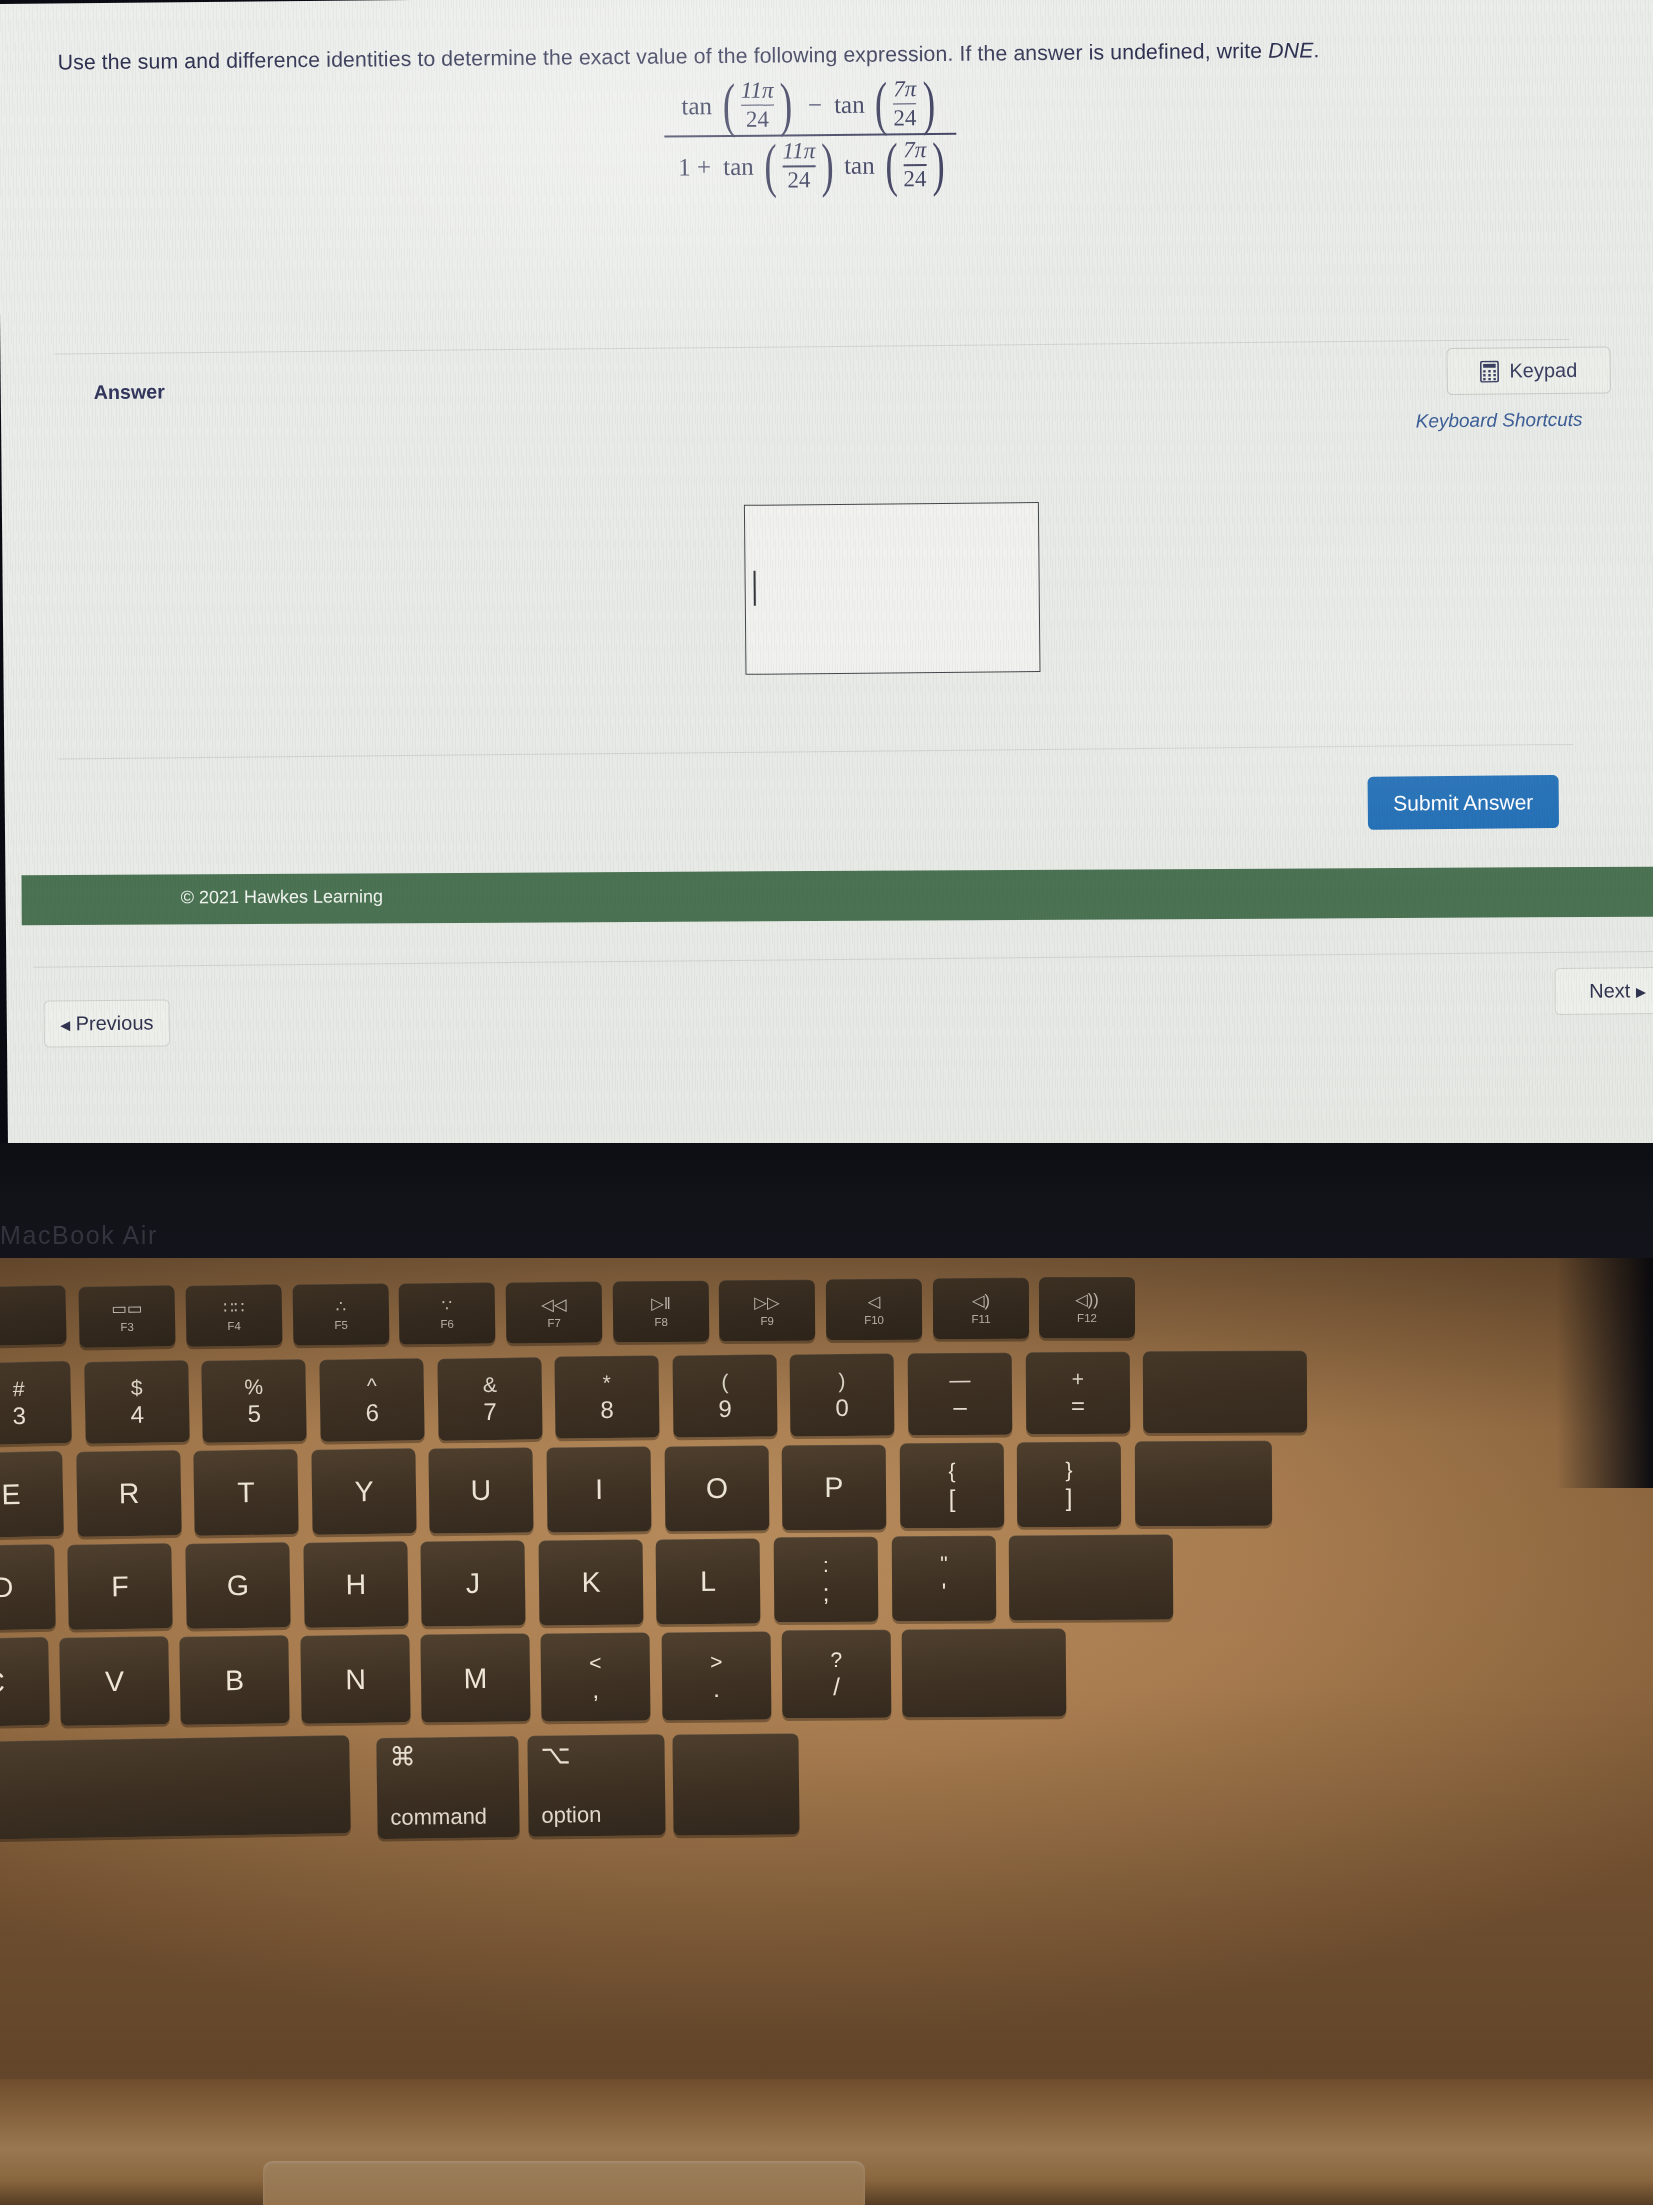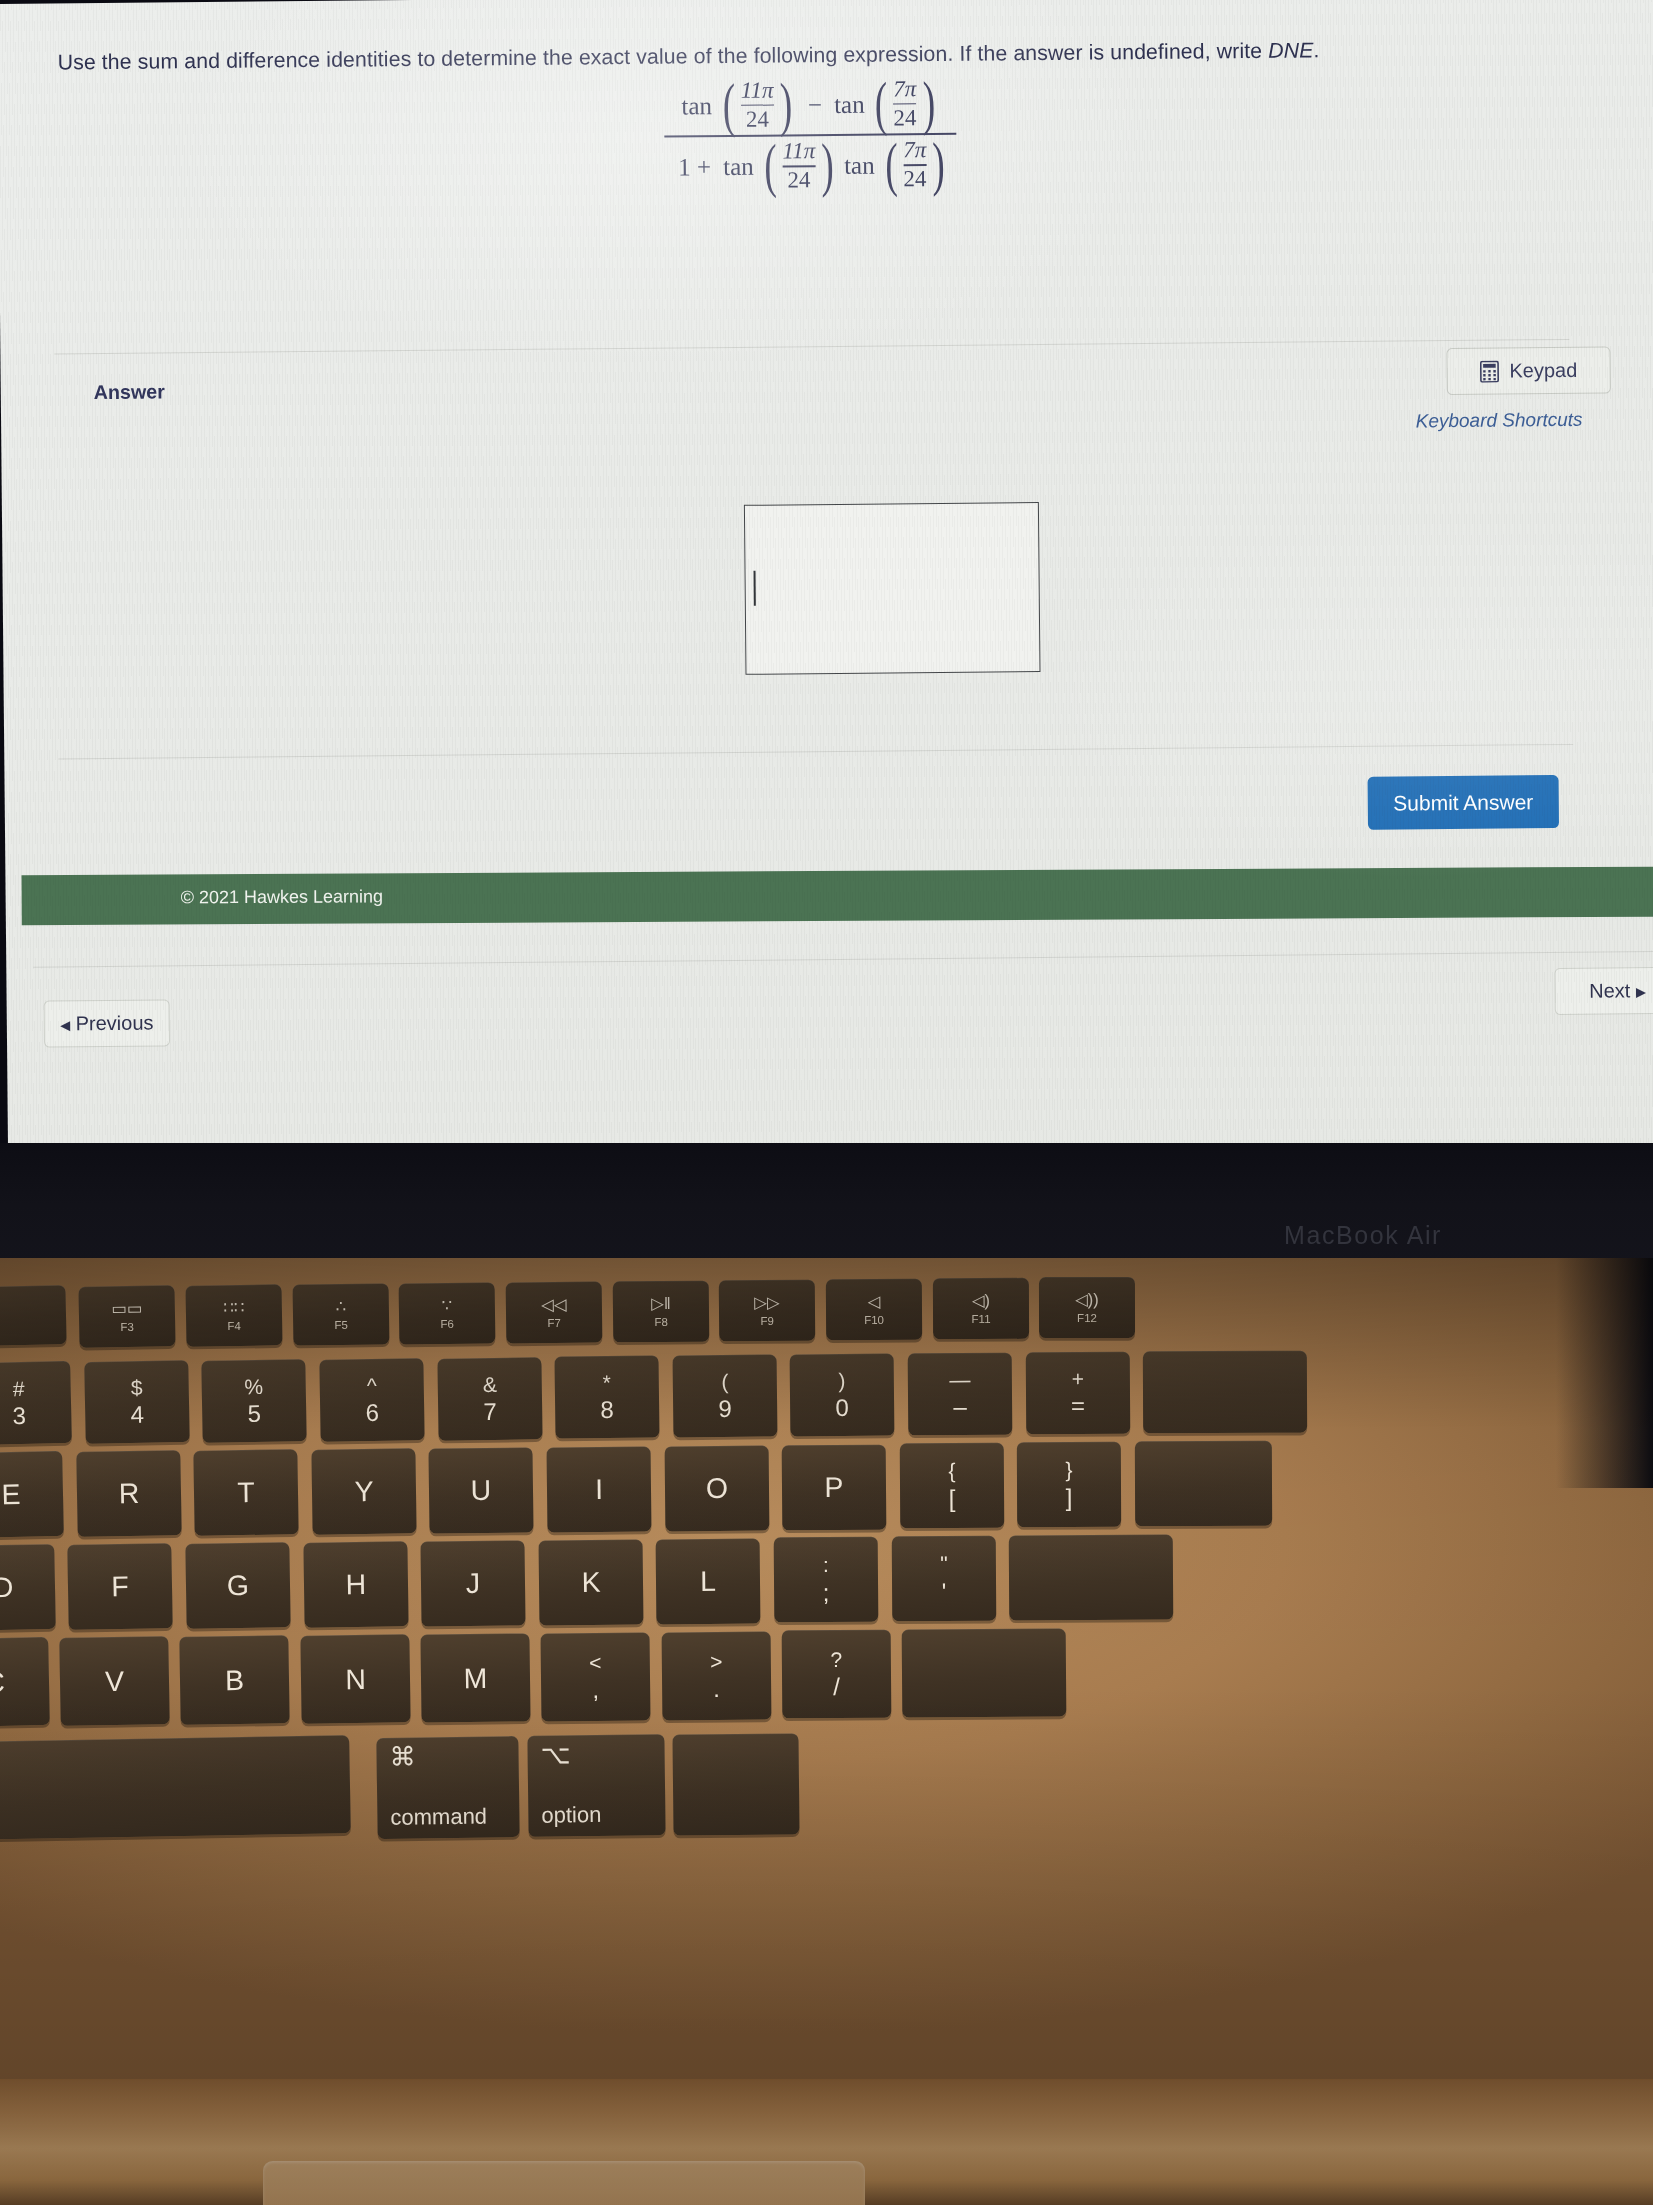--- a/index.html
+++ b/index.html
@@ -104,21 +104,21 @@
     display:flex; align-items:center; justify-content:center; gap:5.5px;
     font-size:20px; color:#30334f;
   }
 
   
   .bezel {
     position:absolute; left:0; top:1143px; width:1654px; height:137px;
     background:linear-gradient(180deg,#0d0d14 0%,#121219 45%,#14141c 100%);
   }
   .bezel-logo {
-    position:absolute; left:0; top:1221px; width:1442px; text-align:right;
+    position:absolute; left:0; top:1221px; width:1442px; text-align:left;
     font-size:25px; color:#33343d; letter-spacing:1.6px;
   }
 
   
   .kb {
     position:absolute; left:0; top:1258px; width:1654px; height:947px;
     background:
       radial-gradient(ellipse 1203px 492px at 45% 30%, #b98d5d 0%, #a87c4f 45%, #8f6840 75%, #7a5634 100%);
     overflow:hidden;
   }

